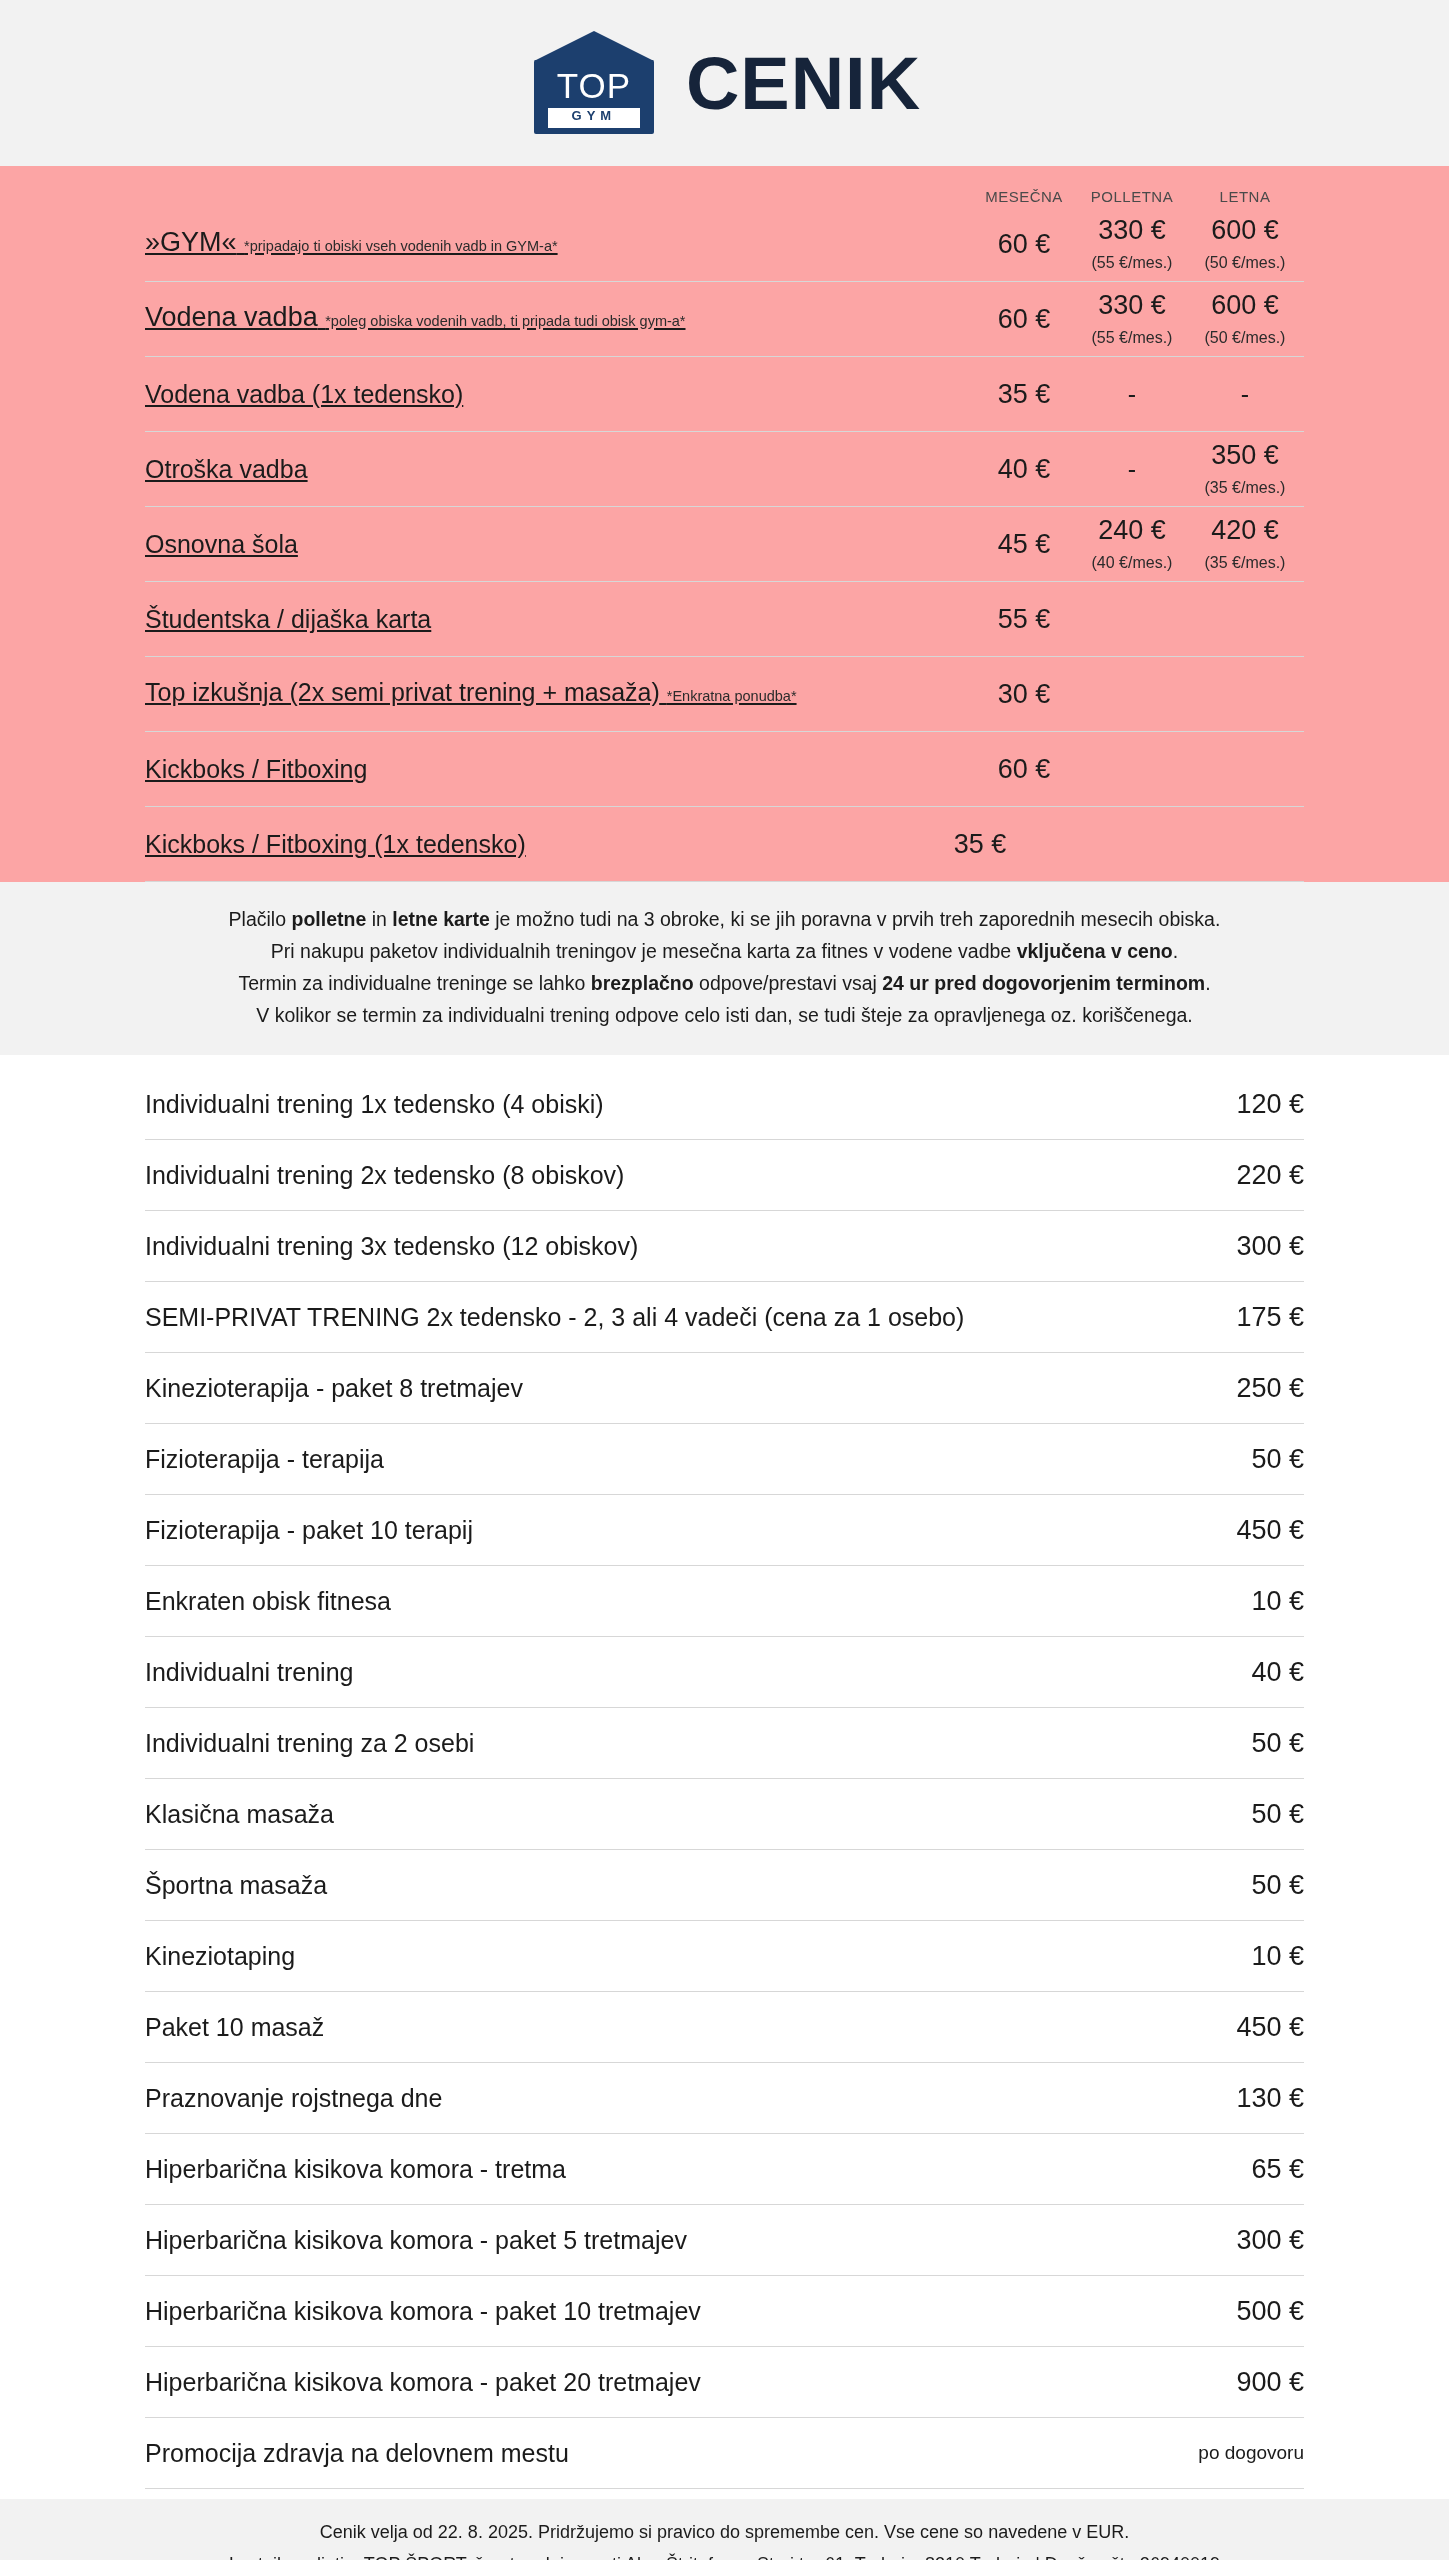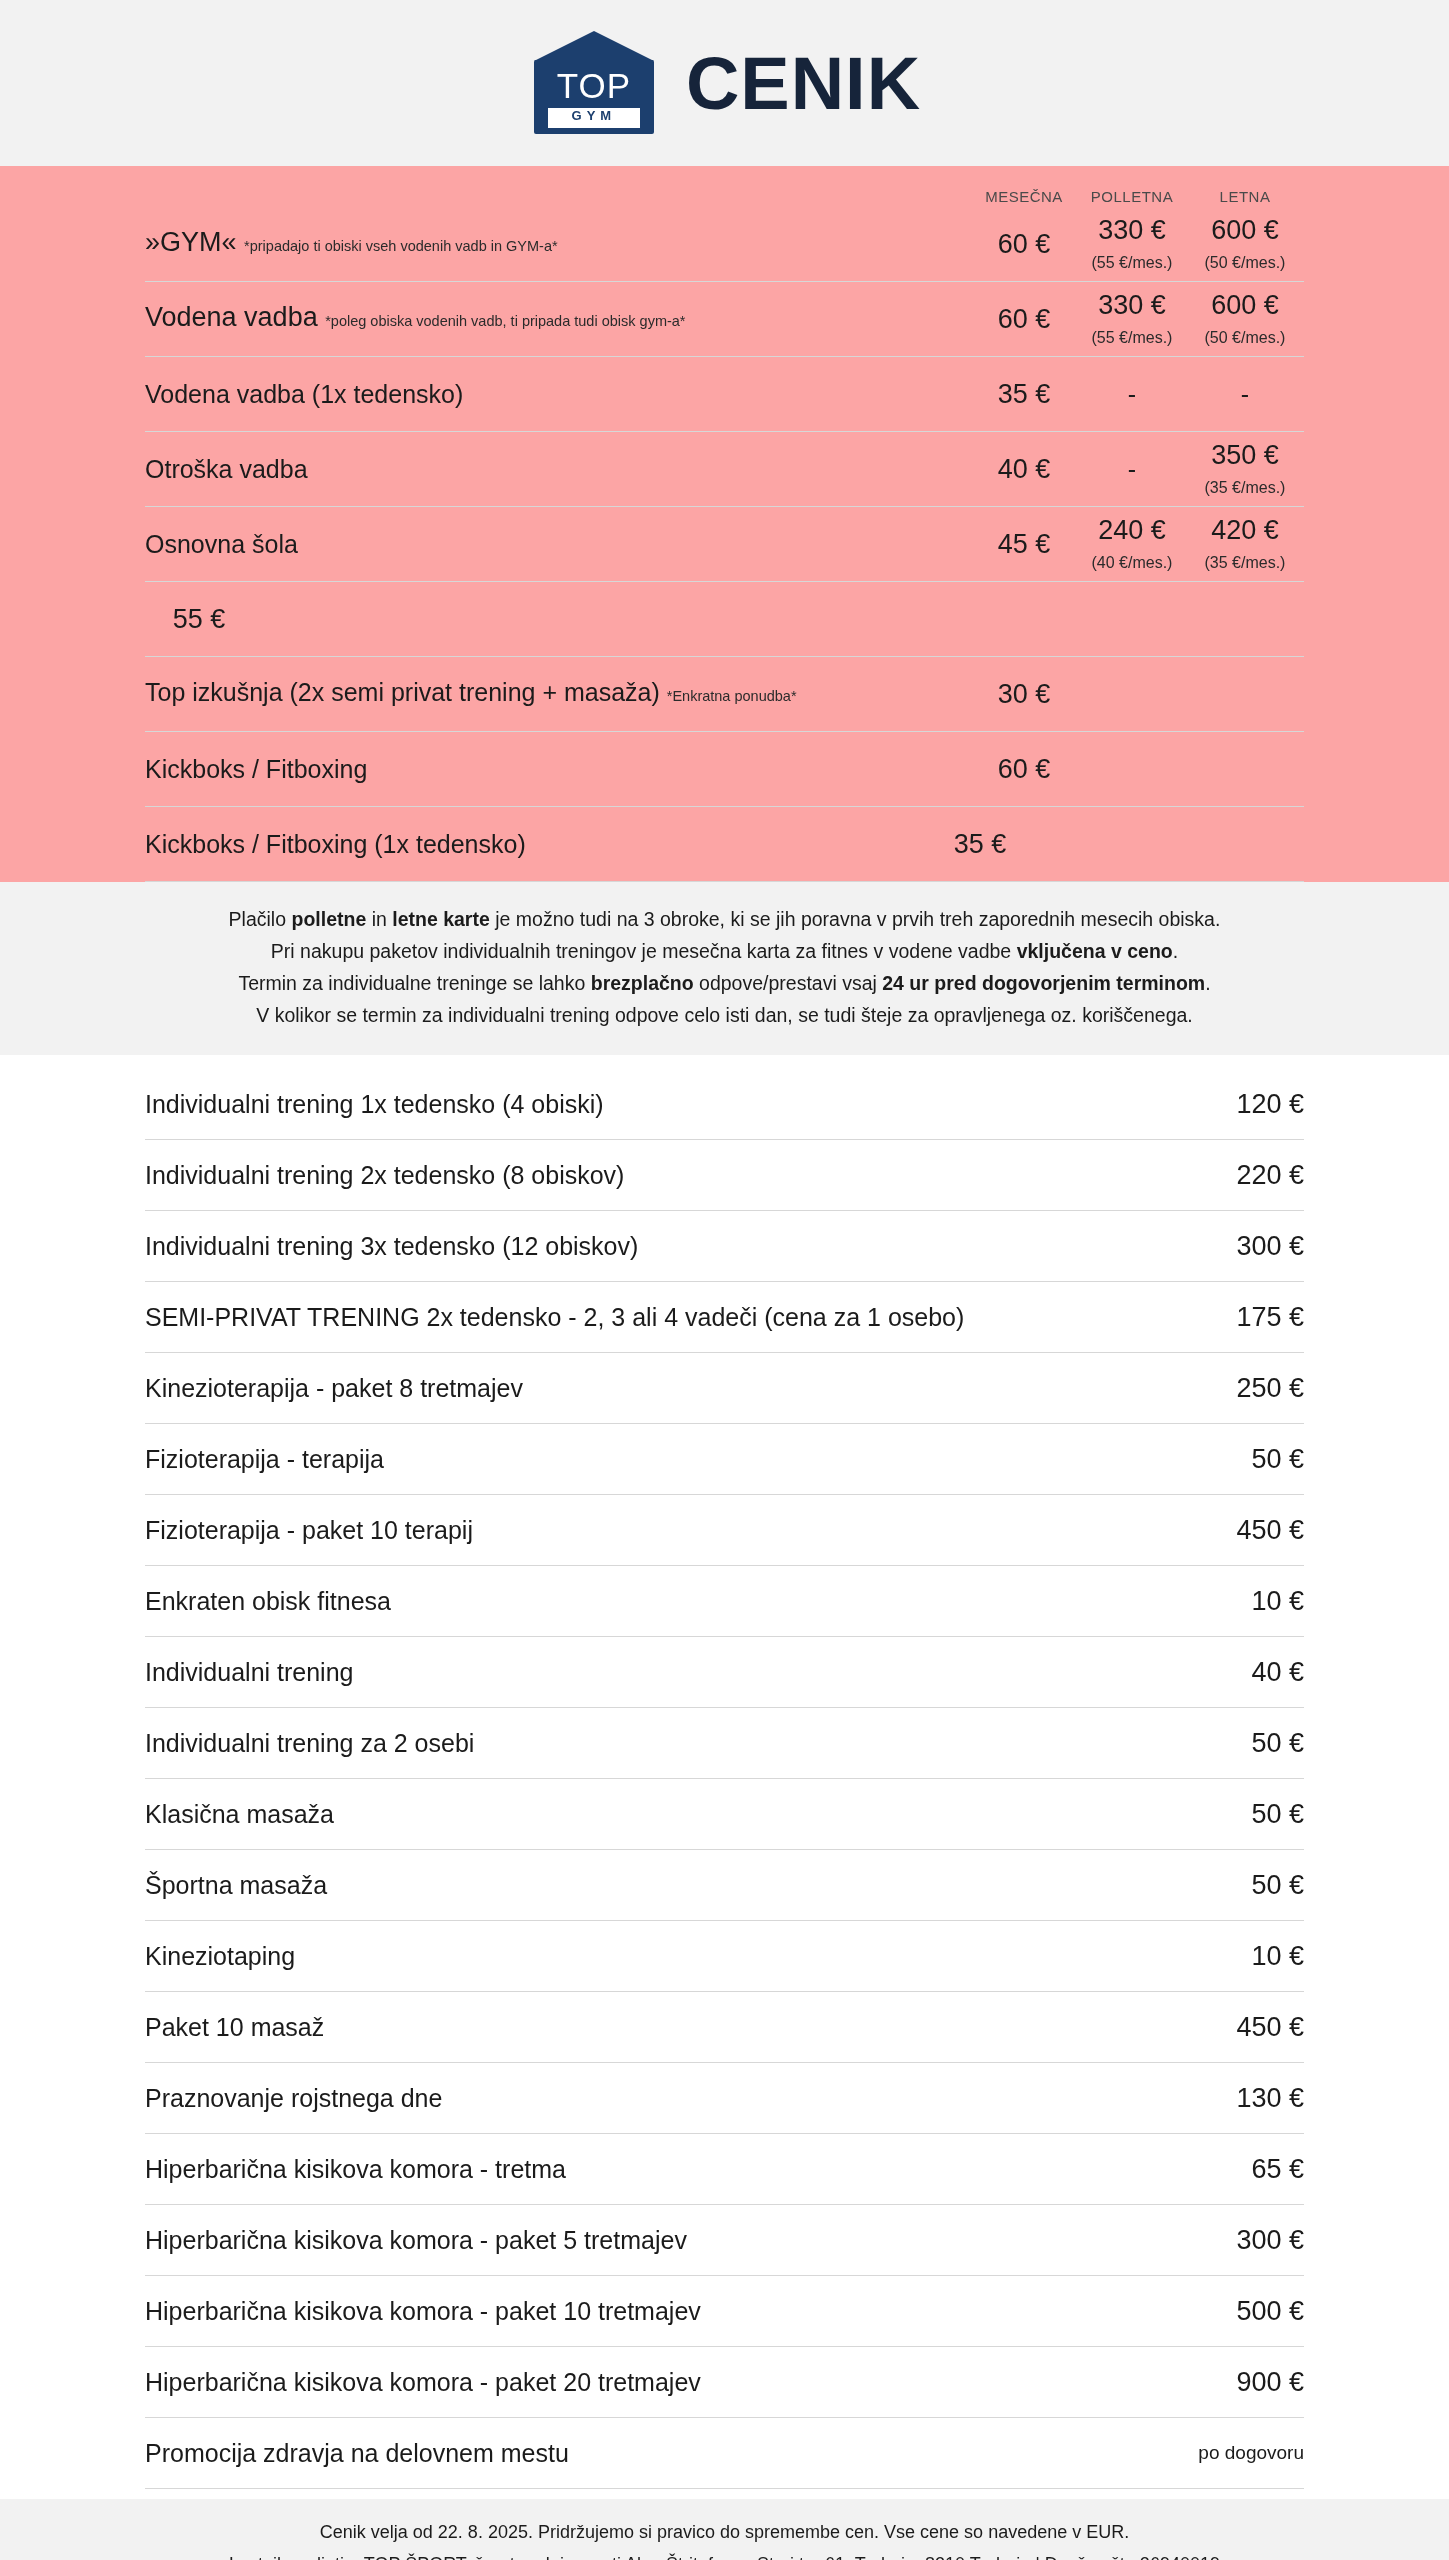--- a/index.html
+++ b/index.html
@@ -128,20 +128,21 @@
     min-height: 62px;
     padding: 6px 0;
   }
   .mrow:last-child { border-bottom: 1px solid #d7d7d7; gap: 22px; }
   .mrow .label {
     flex: 1 1 auto;
     font-size: 25px;
     color: #1b1b1b;
     line-height: 31px;
     padding-right: 10px;
+    text-decoration: underline;
   }
   .mrow .label .note {
     font-size: 14.5px;
     color: #2b2b2b;
   }
   .mrow .label.big {
     font-size: 27px;
   }
   .cell {
     width: 108px;
@@ -328,20 +329,23 @@
         <span class="price">240 €</span>
         <span class="sub">(40 €/mes.)</span>
       </div>
       <div class="cell wide">
         <span class="price">420 €</span>
         <span class="sub">(35 €/mes.)</span>
       </div>
     </div>
 
     <div class="mrow">
+      <div class="label">
+        <span>Študentska / dijaška karta</span>
+      </div>
       <div class="cell">
         <span class="price">55 €</span>
       </div>
       <div class="cell"></div>
       <div class="cell wide"></div>
     </div>
 
     <div class="mrow">
       <div class="label">
         <span>Top izkušnja (2x semi privat trening + masaža)</span>

